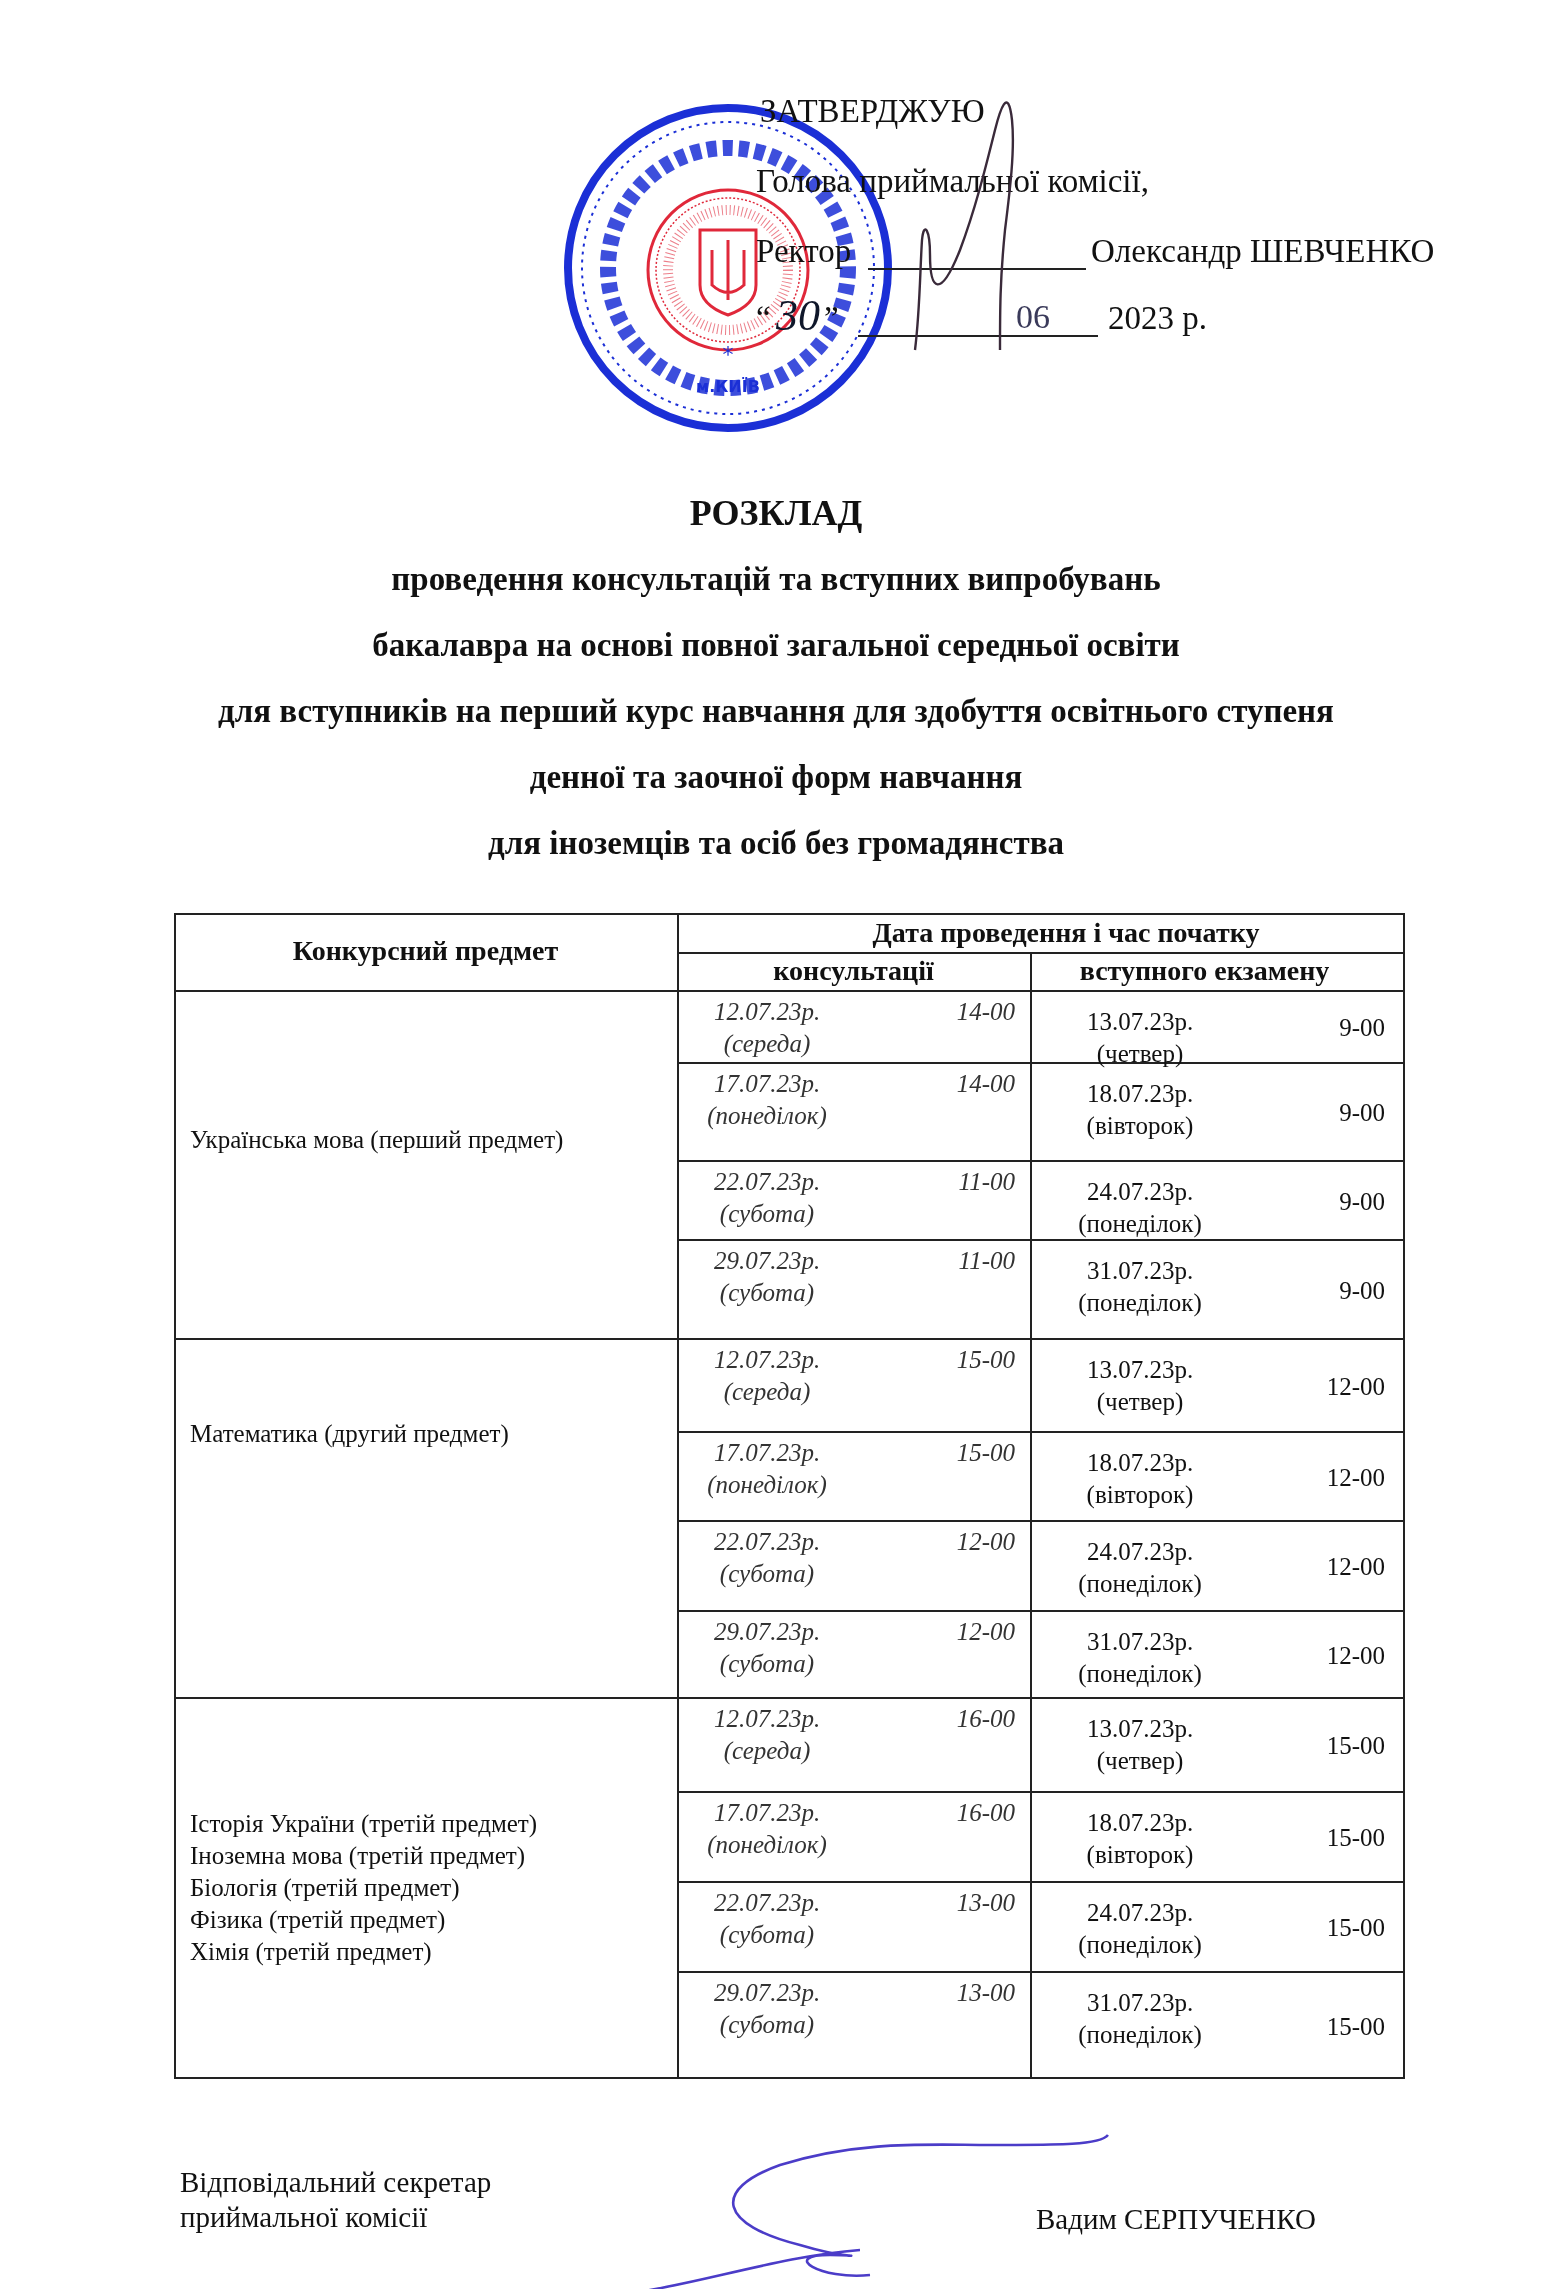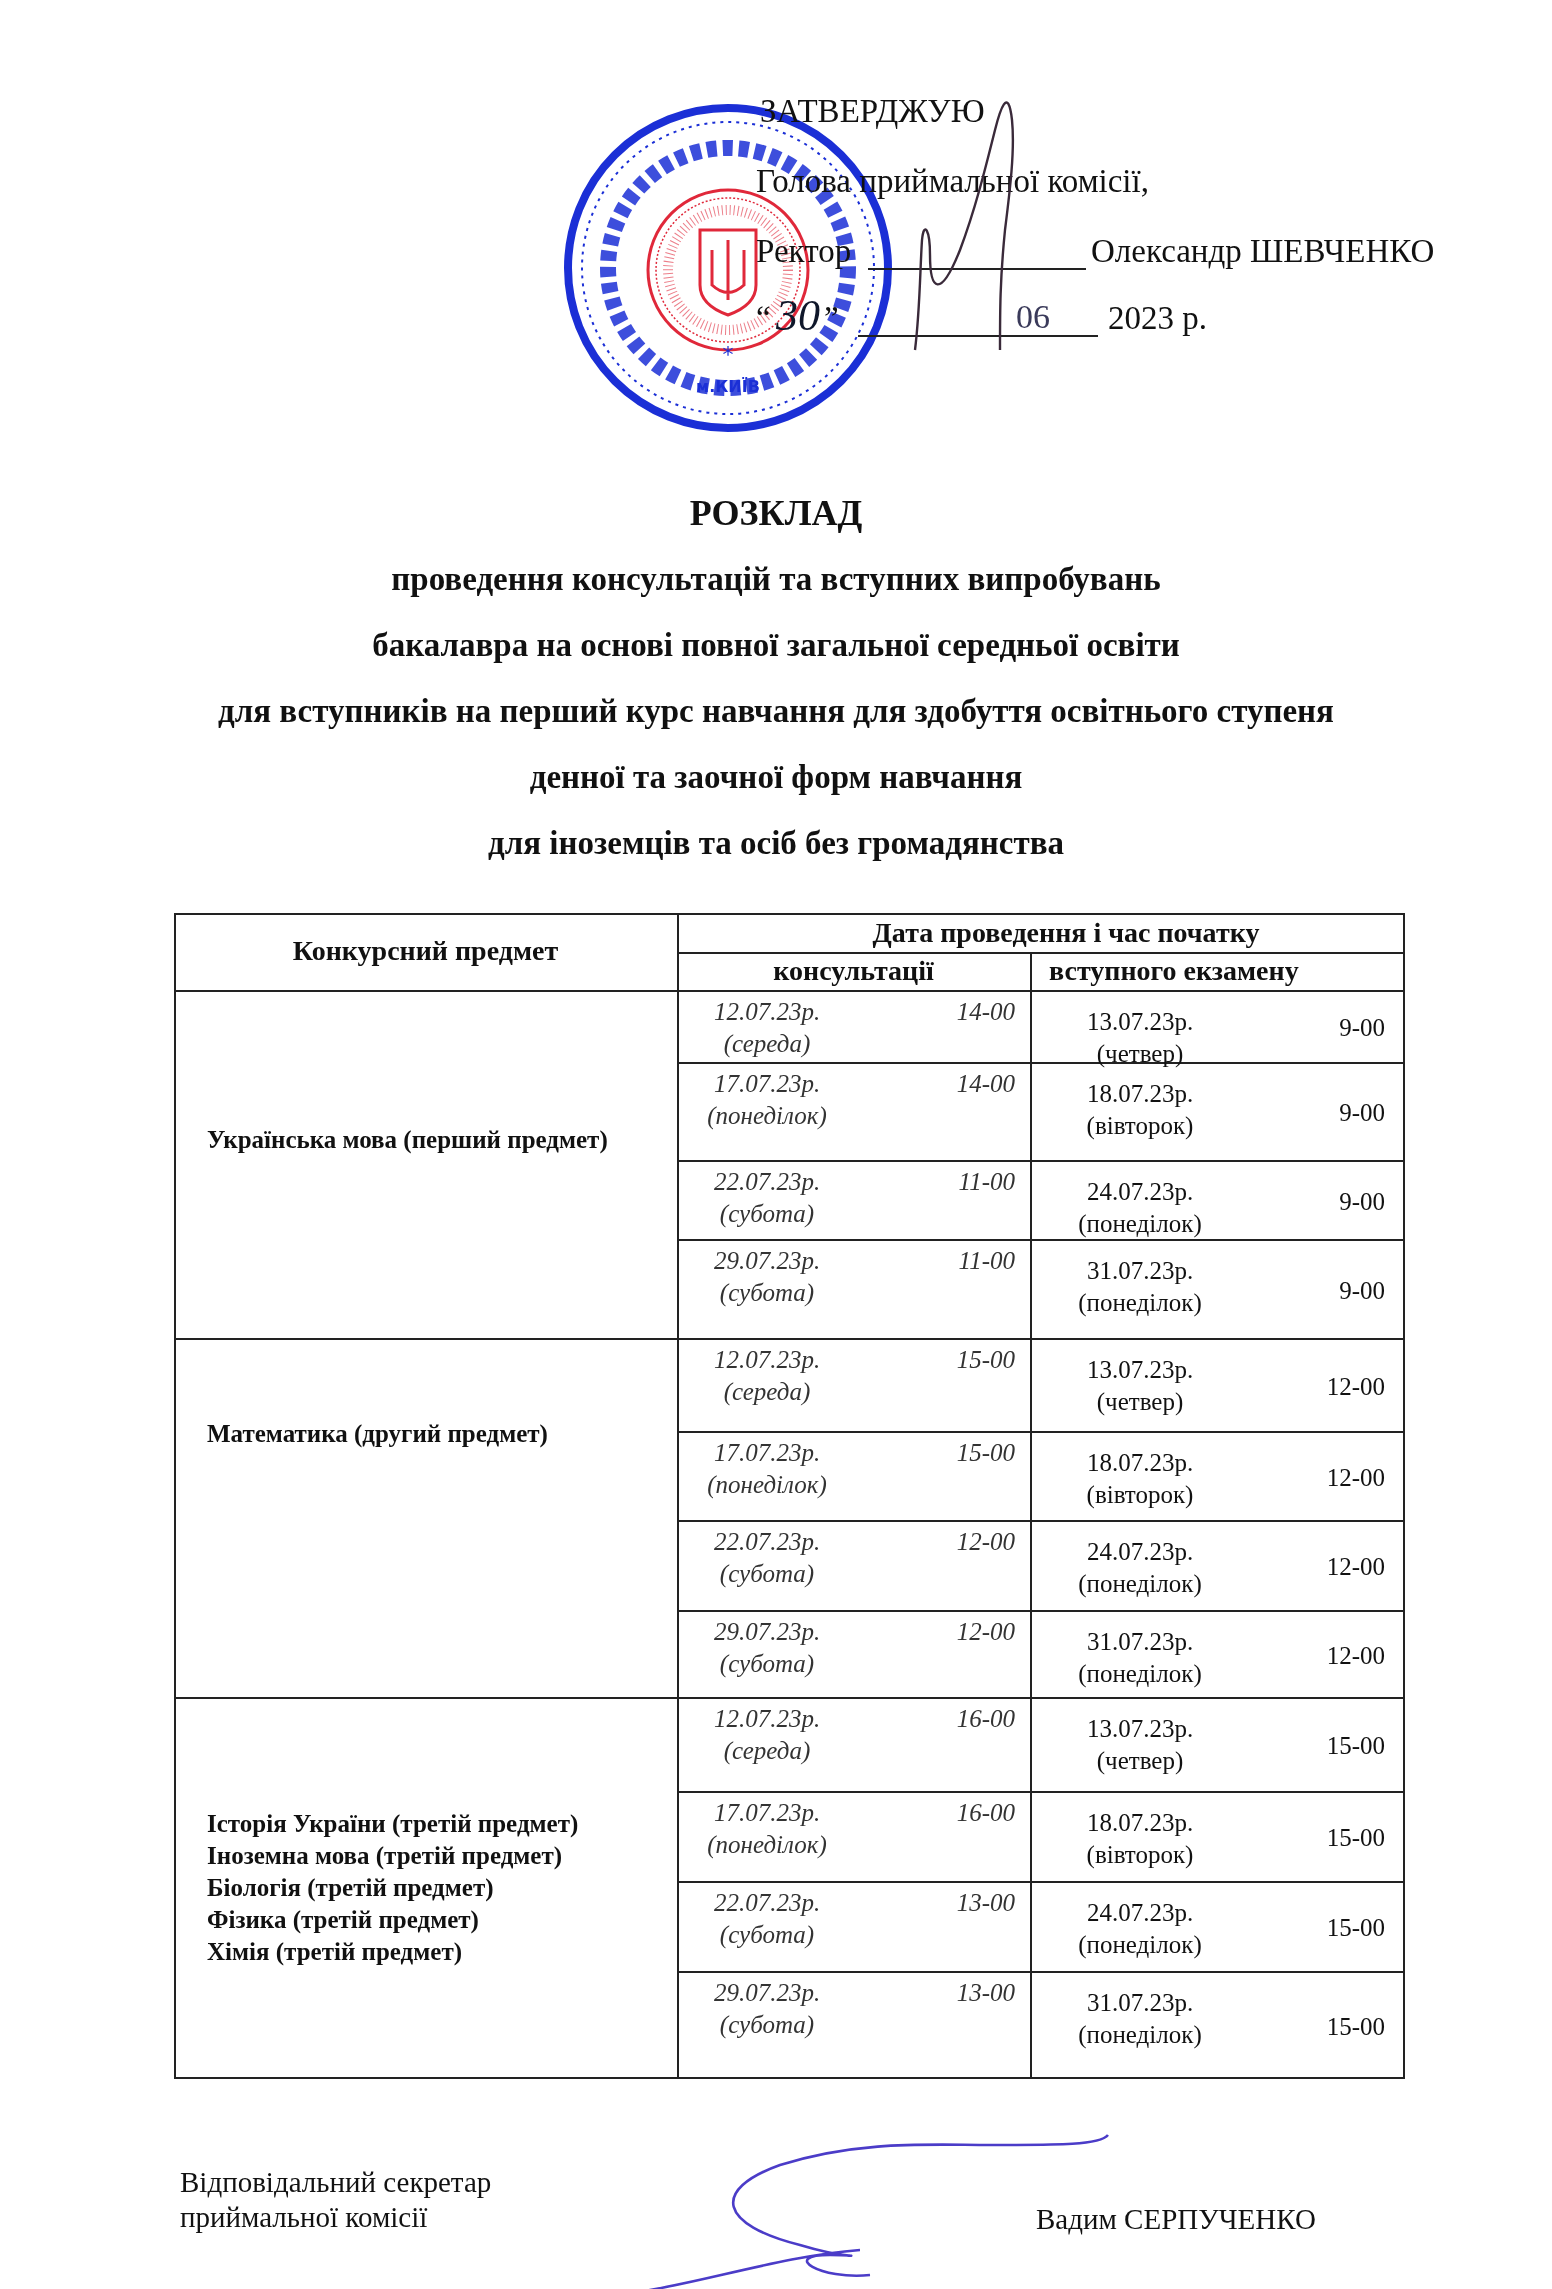--- a/index.html
+++ b/index.html
@@ -18,21 +18,21 @@
   .title-block div { height:66px; line-height:66px; }
   .title-block .main { font-size:36px; }
 
   
   .tbl { position:absolute; left:174px; top:913px; width:1231px; height:1166px; }
   .line { position:absolute; background:#222; }
   .cell-text { position:absolute; font-size:25px; line-height:32px; white-space:nowrap; }
   .hdr { font-weight:bold; font-size:28px; }
   .consult { font-style:italic; color:#333; }
   .exam { font-weight:normal; }
-  .subject-plain { font-weight:bold; font-size:25px; line-height:32px;margin-left:17px; }
+  .subject-plain { font-weight:normal; font-size:25px; line-height:32px; }
 
   
   .footer-left { position:absolute; left:180px; top:2165px; font-size:29px; line-height:35px; }
   .footer-right { position:absolute; left:1036px; top:2203px; font-size:29px; }
 </style>
 </head>
 <body>
 
 <div>
 
@@ -74,21 +74,21 @@
   <div>для вступників на перший курс навчання для здобуття освітнього ступеня</div>
   <div>денної та заочної форм навчання</div>
   <div>для іноземців та осіб без громадянства</div>
 </div>
 
 <div class="tbl" id="tbl">
 
   <div class="cell-text hdr" style="left:0; width:503px; top:22px; text-align:center;">Конкурсний предмет</div>
   <div class="cell-text hdr" style="left:503px; width:728px; top:4px; text-align:center;padding-left:25px;">Дата проведення і час початку</div>
   <div class="cell-text hdr" style="left:503px; width:353px; top:42px; text-align:center;">консультації</div>
-  <div class="cell-text hdr" style="left:875px; width:375px; top:42px; ">вступного екзамену</div>
+  <div class="cell-text hdr" style="left:843px; width:375px; top:42px; text-align:center;">вступного екзамену</div>
 <div class="line" style="left: 0px; top: 0px; width: 1231px; height: 2px;"></div>
     <div class="line" style="left: 0px; top: 1164px; width: 1231px; height: 2px;"></div>
     <div class="line" style="left: 0px; top: 0px; width: 2px; height: 1166px;"></div>
     <div class="line" style="left: 1229px; top: 0px; width: 2px; height: 1166px;"></div>
     <div class="line" style="left: 503px; top: 0px; width: 2px; height: 1166px;"></div>
     <div class="line" style="left: 856px; top: 39px; width: 2px; height: 1127px;"></div>
     <div class="line" style="left: 503px; top: 39px; width: 728px; height: 2px;"></div>
     <div class="line" style="left: 0px; top: 77px; width: 1231px; height: 2px;"></div>
     <div class="line" style="left: 503px; top: 149px; width: 728px; height: 2px;"></div>
     <div class="line" style="left: 503px; top: 247px; width: 728px; height: 2px;"></div>

